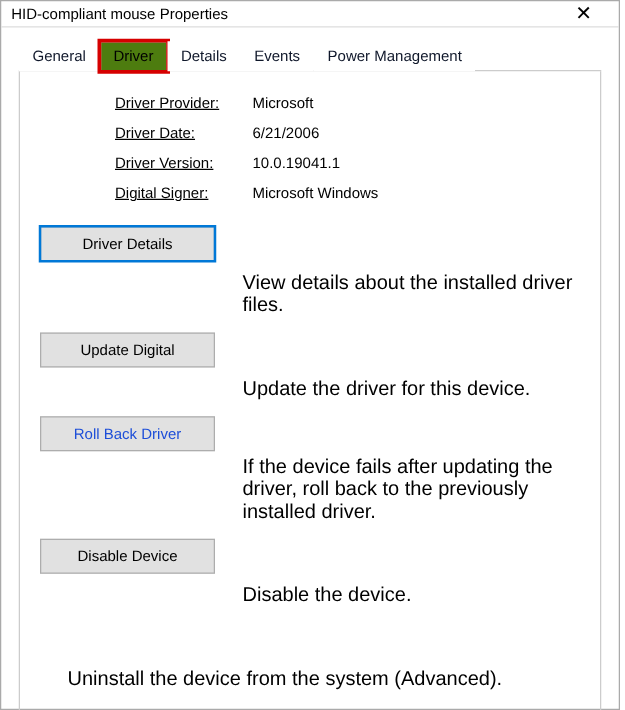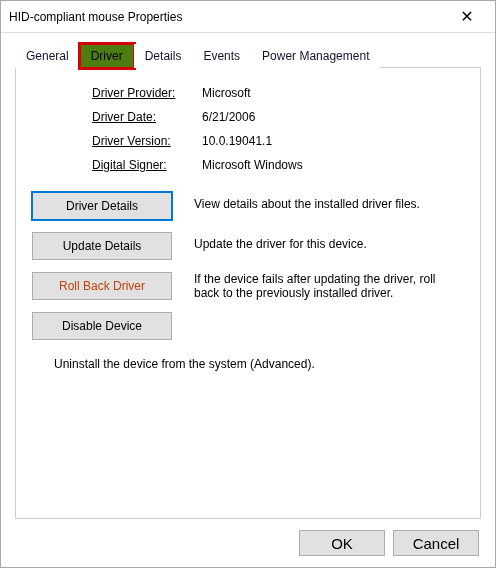--- a/index.html
+++ b/index.html
@@ -119,29 +119,30 @@
     background: #e1e1e1;
     border: 1px solid #adadad;
     cursor: pointer;
     padding: 0;
   }
   .action-row button.focused {
     outline: 2px solid #0078d7;
     outline-offset: -1px;
   }
   .action-row button:disabled {
-    color: #c2410c;
+    color: #1d4ed8;
     background: #e1e1e1;
     cursor: default;
   }
   .action-desc {
     flex: 1;
     margin-left: 22px;
     padding-top: 5px;
-    font-size: 12px;
+    font-size: 16px;
+    margin-top: 32px;
   }
   .action-row.wrap .action-desc {
     padding-top: 0;
   }
   .footer {
     height: 48px;
     display: flex;
     justify-content: flex-end;
     align-items: center;
     padding-right: 16px;
@@ -195,31 +196,32 @@
           <div class="info-value">Microsoft Windows</div>
         </div>
       </div>
 
       <div class="action-row">
         <button class="focused">Driver Details</button>
         <div class="action-desc">View details about the installed driver files.</div>
       </div>
 
       <div class="action-row">
-        <button>Update Details</button>
+        <button>Update Digital</button>
         <div class="action-desc">Update the driver for this device.</div>
       </div>
 
       <div class="action-row wrap">
         <button disabled="">Roll Back Driver</button>
         <div class="action-desc">If the device fails after updating the driver, roll back to the previously installed driver.</div>
       </div>
 
       <div class="action-row">
         <button>Disable Device</button>
+        <div class="action-desc">Disable the device.</div>
       </div>
 
       <div class="action-row">
         <div class="action-desc">Uninstall the device from the system (Advanced).</div>
       </div>
     </div>
   </div>
 
   <div class="footer">
     <button>OK</button>

